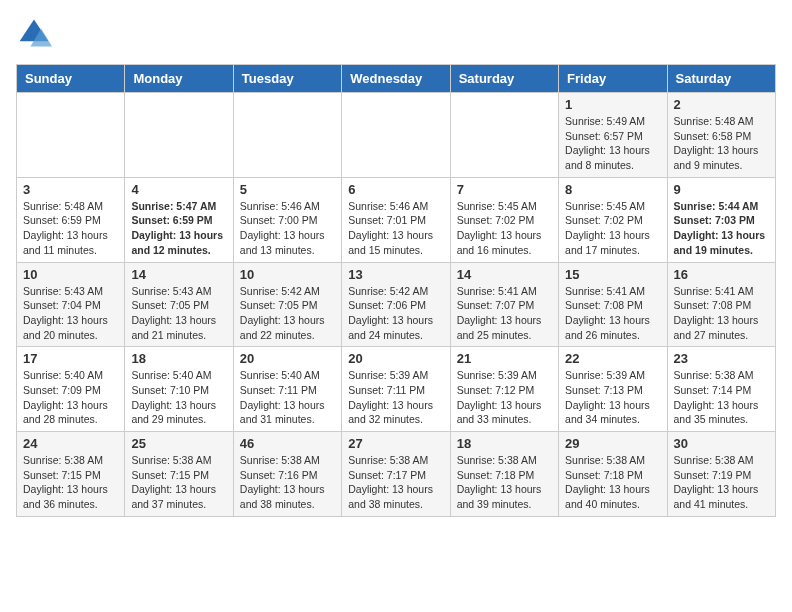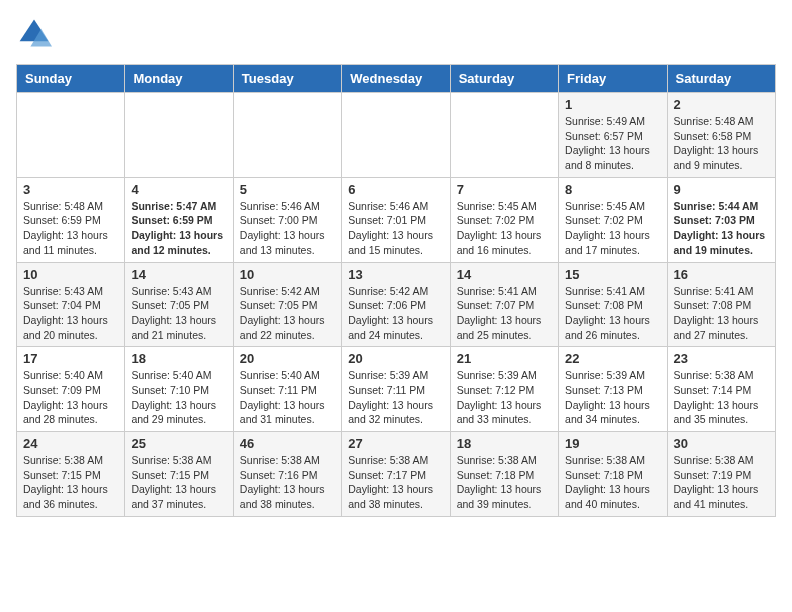--- a/index.html
+++ b/index.html
@@ -335,21 +335,21 @@
 and 38 minutes.</div>
         </td>
         <td>
           <span class="day-number">18</span>
           <div class="day-info" style="white-space: pre-line;">Sunrise: 5:38 AM
 Sunset: 7:18 PM
 Daylight: 13 hours
 and 39 minutes.</div>
         </td>
         <td>
-          <span class="day-number">19</span>
+          <span class="day-number">29</span>
           <div class="day-info" style="white-space: pre-line;">Sunrise: 5:38 AM
 Sunset: 7:18 PM
 Daylight: 13 hours
 and 40 minutes.</div>
         </td>
         <td>
           <span class="day-number">30</span>
           <div class="day-info" style="white-space: pre-line;">Sunrise: 5:38 AM
 Sunset: 7:19 PM
 Daylight: 13 hours

